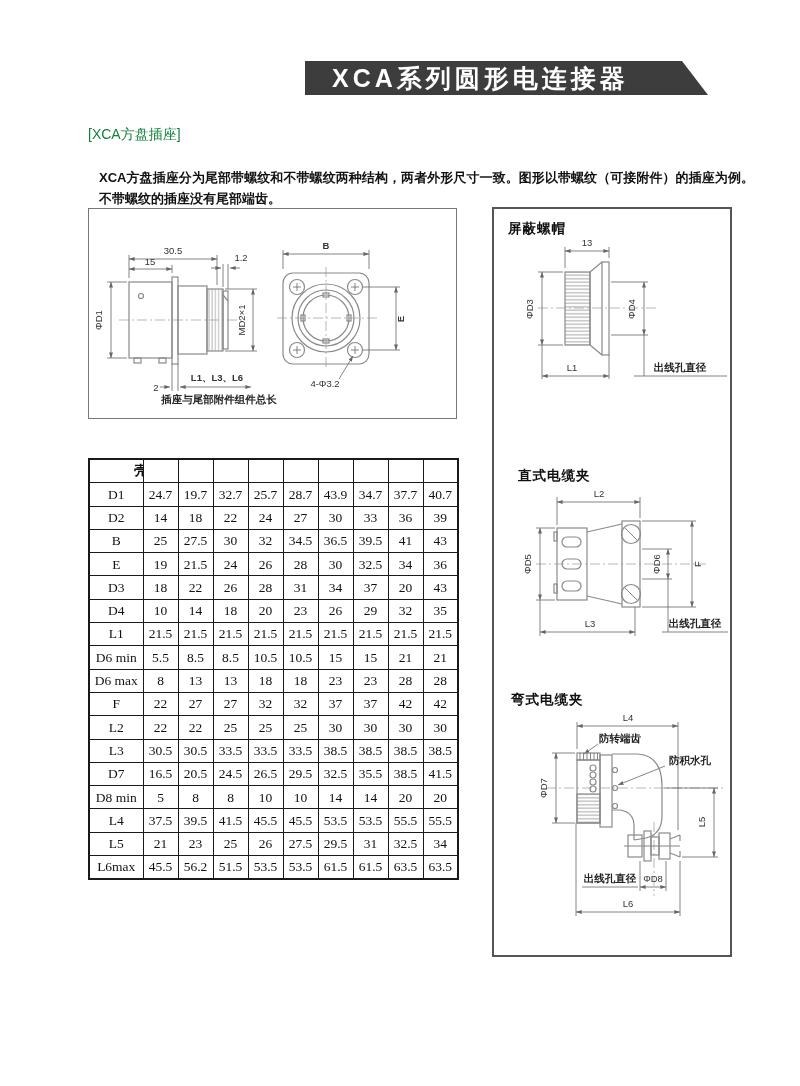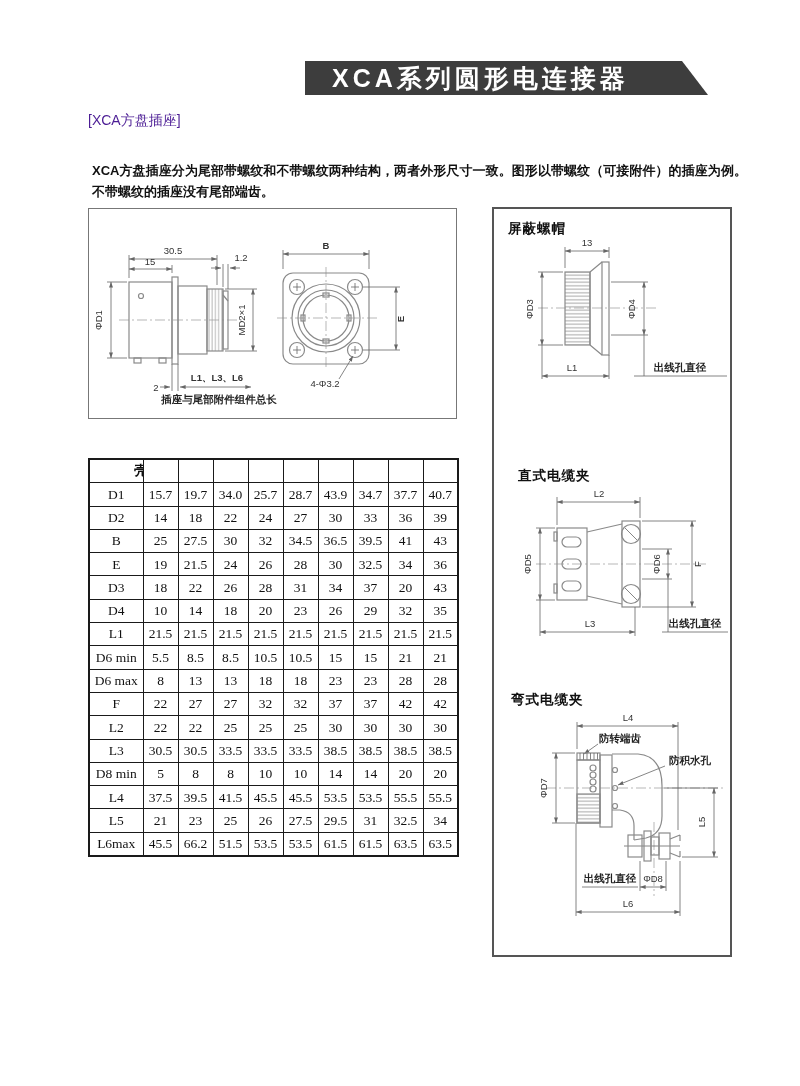--- a/index.html
+++ b/index.html
@@ -3,22 +3,22 @@
 <meta charset="utf-8">
 <style>
   html,body{margin:0;padding:0;background:#e8e8e8;}
   .page{position:relative;width:800px;height:1086px;background:#ffffff;margin:0 auto;
         font-family:"Liberation Sans","DejaVu Sans",sans-serif;overflow:hidden;color:#111;}
   
   .banner{position:absolute;left:305px;top:61px;width:403px;height:34px;background:#3d3d3d;
           clip-path:polygon(0 0,377px 0,403px 34px,0 34px);
           display:flex;align-items:center;padding-left:27px;box-sizing:border-box;}
   .banner span{color:#ffffff;font-size:25px;font-weight:bold;letter-spacing:4px;white-space:nowrap;}
-  .section-label{position:absolute;left:88px;top:112px;font-size:14px;color:#4c1d95;}
-  .intro{position:absolute;left:88px;top:156px;width:655px;margin:4px;font-size:13px;font-weight:bold;
+  .section-label{position:absolute;left:88px;top:126px;font-size:14px;color:#15803d;}
+  .intro{position:absolute;left:88px;top:156px;width:655px;margin:11px;font-size:13px;font-weight:bold;
          line-height:21px;color:#111;text-align:justify;}
   
   .main-box{position:absolute;left:88px;top:208px;width:369px;height:211px;border:1.5px solid #777;
             box-sizing:border-box;background:#fff;}
   .acc-box{position:absolute;left:492px;top:207px;width:240px;height:750px;border:2px solid #555;
            box-sizing:border-box;background:#fff;}
   .acc-title{position:absolute;font-size:13.5px;font-weight:bold;color:#111;letter-spacing:1px;white-space:nowrap;}
   
   .dims-table{position:absolute;left:88px;top:458px;width:370px;border-collapse:collapse;
               table-layout:fixed;font-family:"Liberation Serif","DejaVu Serif",serif;
@@ -158,23 +158,23 @@
           <th>27</th>
           <th>30</th>
           <th>33</th>
           <th>36</th>
           <th>39</th>
         </tr>
       </thead>
       <tbody>
         <tr>
           <td>D1</td>
-          <td>15.7</td>
+          <td>24.7</td>
           <td>19.7</td>
-          <td>34.0</td>
+          <td>32.7</td>
           <td>25.7</td>
           <td>28.7</td>
           <td>43.9</td>
           <td>34.7</td>
           <td>37.7</td>
           <td>40.7</td>
         </tr>
         <tr>
           <td>D2</td>
           <td>14</td>
@@ -301,20 +301,32 @@
           <td>30.5</td>
           <td>33.5</td>
           <td>33.5</td>
           <td>33.5</td>
           <td>38.5</td>
           <td>38.5</td>
           <td>38.5</td>
           <td>38.5</td>
         </tr>
         <tr>
+          <td>D7</td>
+          <td>16.5</td>
+          <td>20.5</td>
+          <td>24.5</td>
+          <td>26.5</td>
+          <td>29.5</td>
+          <td>32.5</td>
+          <td>35.5</td>
+          <td>38.5</td>
+          <td>41.5</td>
+        </tr>
+        <tr>
           <td>D8 min</td>
           <td>5</td>
           <td>8</td>
           <td>8</td>
           <td>10</td>
           <td>10</td>
           <td>14</td>
           <td>14</td>
           <td>20</td>
           <td>20</td>
@@ -339,21 +351,21 @@
           <td>26</td>
           <td>27.5</td>
           <td>29.5</td>
           <td>31</td>
           <td>32.5</td>
           <td>34</td>
         </tr>
         <tr>
           <td>L6max</td>
           <td>45.5</td>
-          <td>66.2</td>
+          <td>56.2</td>
           <td>51.5</td>
           <td>53.5</td>
           <td>53.5</td>
           <td>61.5</td>
           <td>61.5</td>
           <td>63.5</td>
           <td>63.5</td>
         </tr>
       </tbody>
     </table>

